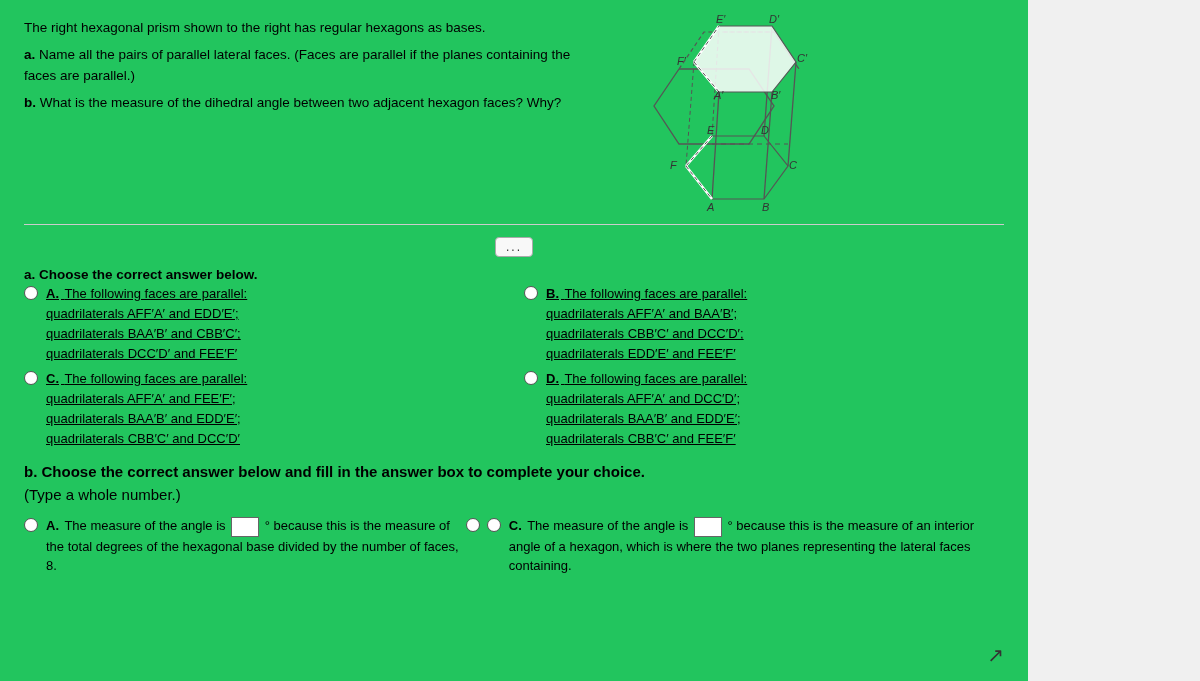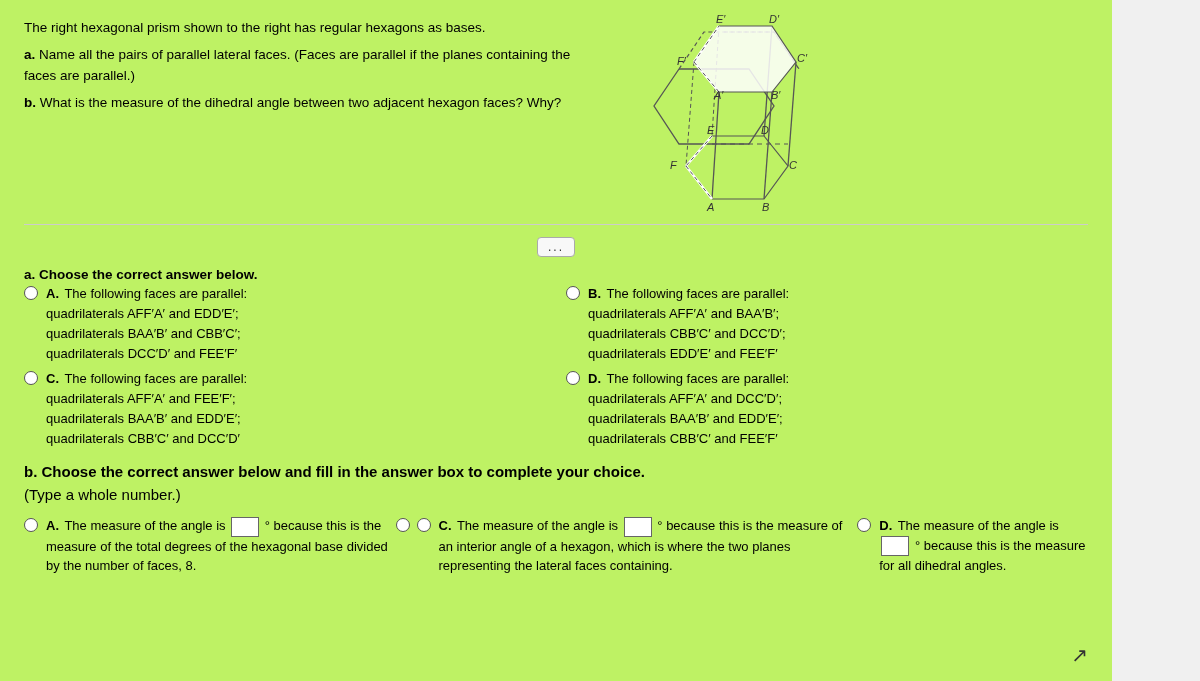--- a/index.html
+++ b/index.html
@@ -5,22 +5,22 @@
     * { margin: 0; padding: 0; box-sizing: border-box; }
     body {
       font-family: Arial, sans-serif;
       font-size: 14px;
       background: #f0f0f0;
       color: #000;
       width: 1200px;
       min-height: 681px;
     }
     .page {
-      background: #bef264;
-      width: 1112px;
+      background: #22c55e;
+      width: 1028px;
       min-height: 681px;
       padding: 18px 24px 18px 24px;
       position: relative;
     }
     .top-section {
       display: flex;
       flex-direction: row;
       align-items: flex-start;
       margin-bottom: 8px;
     }
@@ -89,20 +89,21 @@
       margin-top: 2px;
       background: #fff;
       display: inline-block;
     }
     .choice-label {
       font-weight: bold;
       margin-right: 2px;
     }
     .choice-content {
       line-height: 1.55;
+      text-decoration: underline;
     }
     .part-b-instruction {
       font-size: 15px;
       margin-bottom: 10px;
       line-height: 1.5;
     }
     .part-b-instruction span.bold {
       font-weight: bold;
     }
     .b-choices {
@@ -293,29 +294,19 @@
         <span class="radio-circle"></span>
         <div>
           <span class="choice-label">C.</span>
           <span>The measure of the angle is </span>
           <input class="answer-box" type="text" value="" style="">
           <span class="degree-sym">°</span>
           <span> because this is the measure of an interior angle of a hexagon, which is where the two planes representing the lateral faces containing.</span>
         </div>
       </div>
 
-      <div class="b-choice">
-        <span class="radio-circle"></span>
-        <div>
-          <span class="choice-label">D.</span>
-          <span>The measure of the angle is </span>
-          <input class="answer-box" type="text" value="" style="">
-          <span class="degree-sym">°</span>
-          <span> because this is the measure for all dihedral angles.</span>
-        </div>
-      </div>
 
     </div>
   </div>
 
   <span class="cursor-icon">↗</span>
 
 </div>
 
 </body></html>

